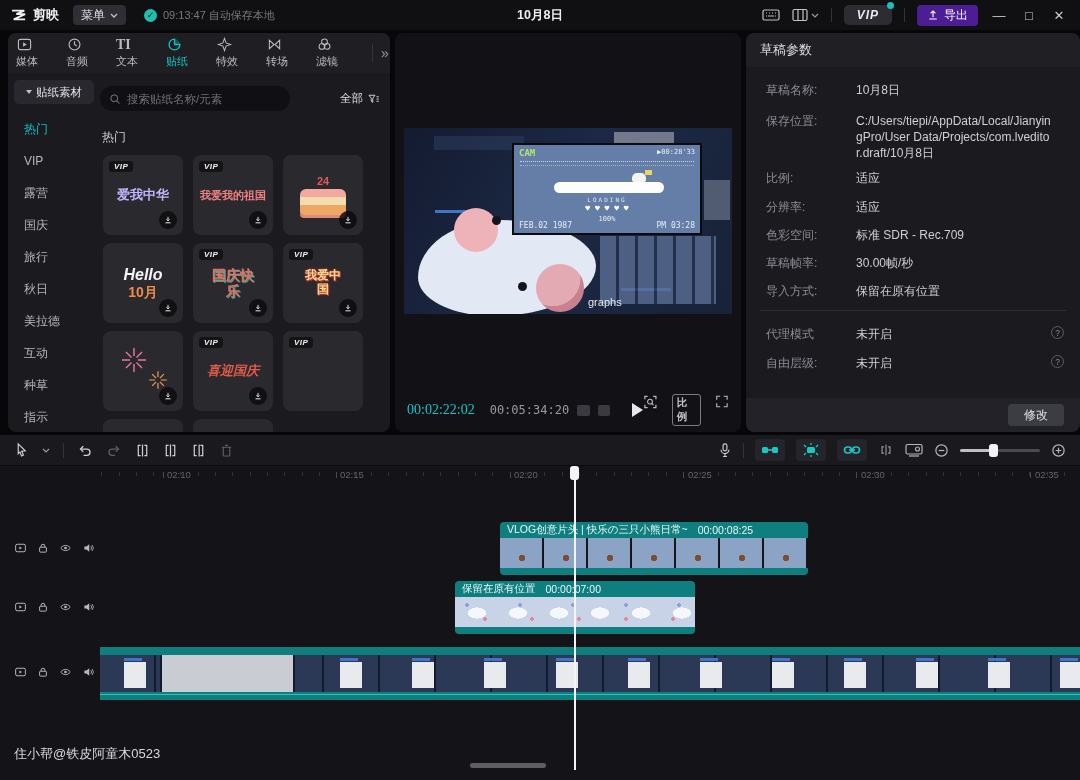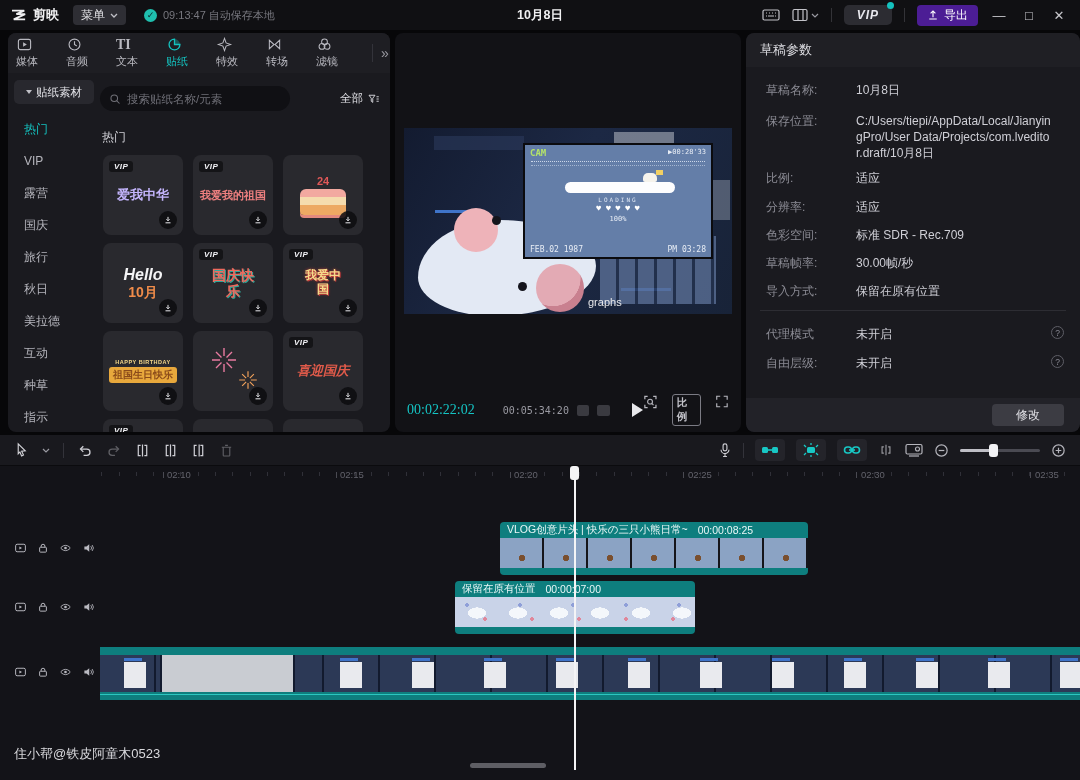--- a/index.html
+++ b/index.html
@@ -77,57 +77,57 @@
   .video { position:absolute; left:9px; top:95px; width:328px; height:186px; overflow:hidden;
     background:linear-gradient(120deg,#131b30 0%,#1c2844 45%,#182338 100%); }
   .v-faint { position:absolute; background:#2e3d5e; opacity:.55; }
   .v-bar { position:absolute; height:3px; background:#3f74c9; }
   .blob { position:absolute; left:14px; top:92px; width:178px; height:96px; background:#e3e9f4;
     border-radius:46% 54% 58% 42% / 60% 48% 52% 40%; }
   .blob .p1 { position:absolute; left:36px; top:-12px; width:44px; height:44px; border-radius:50%; background:#eeb3b9; }
   .blob .p2 { position:absolute; left:118px; top:44px; width:48px; height:48px; border-radius:50%;
     background:radial-gradient(circle at 35% 30%,#e3aab4 0 60%,#c9808f 61%); }
   .blob .d1,.blob .d2 { position:absolute; width:9px; height:9px; border-radius:50%; background:#14141c; }
-  .cam { position:absolute; left:119px; top:15px; width:190px; height:116px; background:#647ea8;
+  .cam { position:absolute; left:108px; top:15px; width:190px; height:92px; background:#647ea8;
     border:2px solid #0b0b0e; font-family:"DejaVu Sans Mono",monospace; }
   .cam-top { position:absolute; left:5px; top:3px; font-size:9px; font-weight:bold; color:#b4e26a; }
   .cam-count { position:absolute; right:5px; top:3px; font-size:7px; color:#e8edf5; }
   .cam-wave { position:absolute; left:6px; right:6px; top:16px; height:5px;
     border-top:1px dotted rgba(230,238,250,.8); border-bottom:1px dotted rgba(230,238,250,.5); }
   .cam-progress { position:absolute; left:40px; top:37px; width:110px; height:11px; background:#fdfdfe; border-radius:6px; }
   .cam-bear { position:absolute; left:118px; top:28px; width:14px; height:9px; background:#f6f3ec; border-radius:5px 5px 2px 2px; }
   .cam-flag { position:absolute; left:131px; top:25px; width:7px; height:5px; background:#f2d063; }
   .cam-loading { position:absolute; left:0; right:0; top:51px; text-align:center; font-size:6px; color:#dfe7f4; letter-spacing:2px; }
   .cam-hearts { position:absolute; left:0; right:0; top:59px; text-align:center; font-size:8px; color:#fff; }
   .cam-pct { position:absolute; left:0; right:0; top:70px; text-align:center; font-size:7px; color:#e8edf5; }
   .cam-date { position:absolute; left:5px; bottom:3px; font-size:8px; color:#e8edf5; }
   .cam-clock { position:absolute; right:5px; bottom:3px; font-size:8px; color:#e8edf5; }
   .photo-wall { position:absolute; left:196px; top:108px; width:116px; height:68px; opacity:.8;
     background-color:#2a3b5e;
     background-image:repeating-linear-gradient(90deg,#5a6f96 0 16px,#253350 16px 19px),
                      repeating-linear-gradient(0deg,transparent 0 18px,#253350 18px 21px); }
   .v-caption { position:absolute; left:184px; top:168px; font-size:11px; color:#e8e8ea; }
   .pcontrols { position:absolute; left:0; bottom:7px; width:100%; height:30px; display:flex; align-items:center; padding:0 12px; }
   .time-cur { color:#15c3c3; font-size:14px;font-family:Liberation Serif, serif; }
-  .time-total { color:#9a9aa2; font-size:10px; margin-left:28px; }
+  .time-total { color:#9a9aa2; font-size:12px; margin-left:15px; }
   .frame-ic { width:13px; height:11px; background:#3a3a40; border-radius:2px; margin-left:8px; }
   .play-tri { width:0; height:0; border-left:11px solid #e8e8ec; border-top:7px solid transparent;
     border-bottom:7px solid transparent; margin-left:22px; }
   .pc-right { margin-left:auto; display:flex; align-items:flex-start; gap:14px;font-weight:bold; }
   .ratio-btn { border:1px solid #7b7b84; border-radius:3px; font-size:10.5px; color:#c3c3ca; padding:1px 4px; }
 
   
   .draft-panel { position:absolute; left:746px; top:33px; width:334px; height:399px; background:#1a1a1f; border-radius:8px; overflow:hidden; }
   .dp-label { position:absolute; left:20px; font-size:12px; color:#8b8b94; }
   .dp-value { position:absolute; left:110px; width:200px; font-size:12px; color:#cfcfd6; line-height:16px; word-break:break-all; }
   .dp-divider { position:absolute; left:14px; right:14px; top:277px; height:1px; background:#2d2d33; }
   .help-circle { position:absolute; right:16px; width:13px; height:13px; border:1px solid #5e5e66; border-radius:50%;
     color:#8b8b94; font-size:8.5px; display:flex; align-items:center; justify-content:center; }
   .dp-footer { position:absolute; left:0; right:0; bottom:0; height:34px; background:#222228; border-radius:0 0 8px 8px; }
-  .modify-btn { position:absolute; right:16px; top:6px; width:72px; height:22px; background:#3c3c43;
+  .modify-btn { position:absolute; right:16px; top:6px; width:56px; height:22px; background:#3c3c43;
     border-radius:4px; font-size:12px; color:#e2e2e7; display:flex; align-items:center; justify-content:center; }
 
   
   .timeline { position:absolute; left:0; top:435px; width:1080px; height:345px; background:#131318; }
   .tl-toolbar { position:absolute; left:0; top:0; width:100%; height:31px; background:#19191e;
     border-bottom:1px solid #0b0b0e; display:flex; align-items:center; }
   .tl-left { display:flex; align-items:center; gap:13px; margin-left:14px; }
   .tl-right { display:flex; align-items:center; gap:11px; margin-left:auto; margin-right:14px; }
   .tl-sep { width:1px; height:15px; background:#33333a; }
   .dim { opacity:.38; }
@@ -360,29 +360,20 @@
       <div class="card">
         <span class="vip-badge">VIP</span>
         <span class="art" style="font-size:12px;width:44px;color:#f5d98a;text-shadow:0 0 3px #c23b3b,1px 1px 0 #c23b3b;">我爱中国</span>
         <div class="dl-circle">
             <svg width="10" height="10" viewBox="0 0 16 16">
               <path d="M8 3v6M5.5 6.8L8 9.3l2.5-2.5M4 12.5h8" stroke="#e8e8ec" fill="none" stroke-width="1.6"></path>
             </svg>
           </div>
       </div>
       <div class="card">
-        <span class="art" style="font-size:5.5px;color:#f5d98a;letter-spacing:.5px;">HAPPY BIRTHDAY</span>
-        <span class="art" style="font-size:10px;color:#8a4a1a;background:#e8a83c;border-radius:3px;padding:2px 4px;margin-top:2px;">祖国生日快乐</span>
-        <div class="dl-circle">
-            <svg width="10" height="10" viewBox="0 0 16 16">
-              <path d="M8 3v6M5.5 6.8L8 9.3l2.5-2.5M4 12.5h8" stroke="#e8e8ec" fill="none" stroke-width="1.6"></path>
-            </svg>
-          </div>
-      </div>
-      <div class="card">
         <svg class="fw" style="left:16px;top:14px;" width="30" height="30" viewBox="0 0 30 30">
             <g stroke="#e87aa0" stroke-width="1.4">
               <path d="M15 3v8M15 19v8M3 15h8M19 15h8M7 7l5.5 5.5M17.5 17.5L23 23M23 7l-5.5 5.5M12.5 17.5L7 23"></path>
             </g>
           </svg>
         <svg class="fw" style="left:44px;top:38px;" width="22" height="22" viewBox="0 0 30 30">
             <g stroke="#f0a05a" stroke-width="1.6">
               <path d="M15 3v8M15 19v8M3 15h8M19 15h8M7 7l5.5 5.5M17.5 17.5L23 23M23 7l-5.5 5.5M12.5 17.5L7 23"></path>
             </g>
           </svg>

